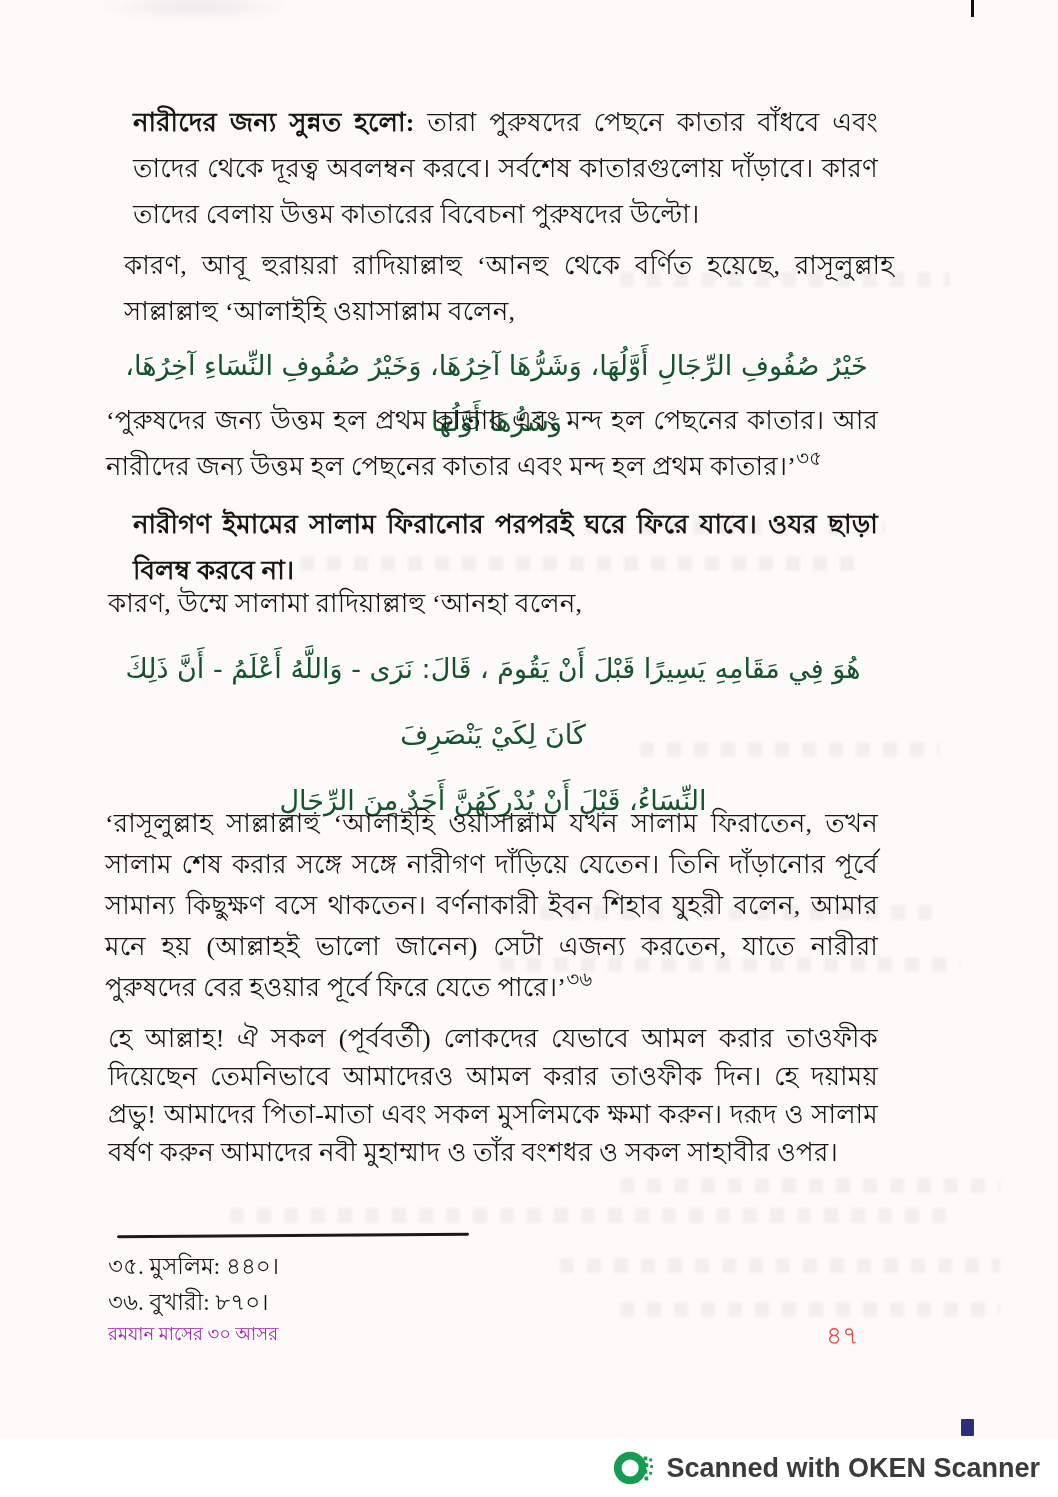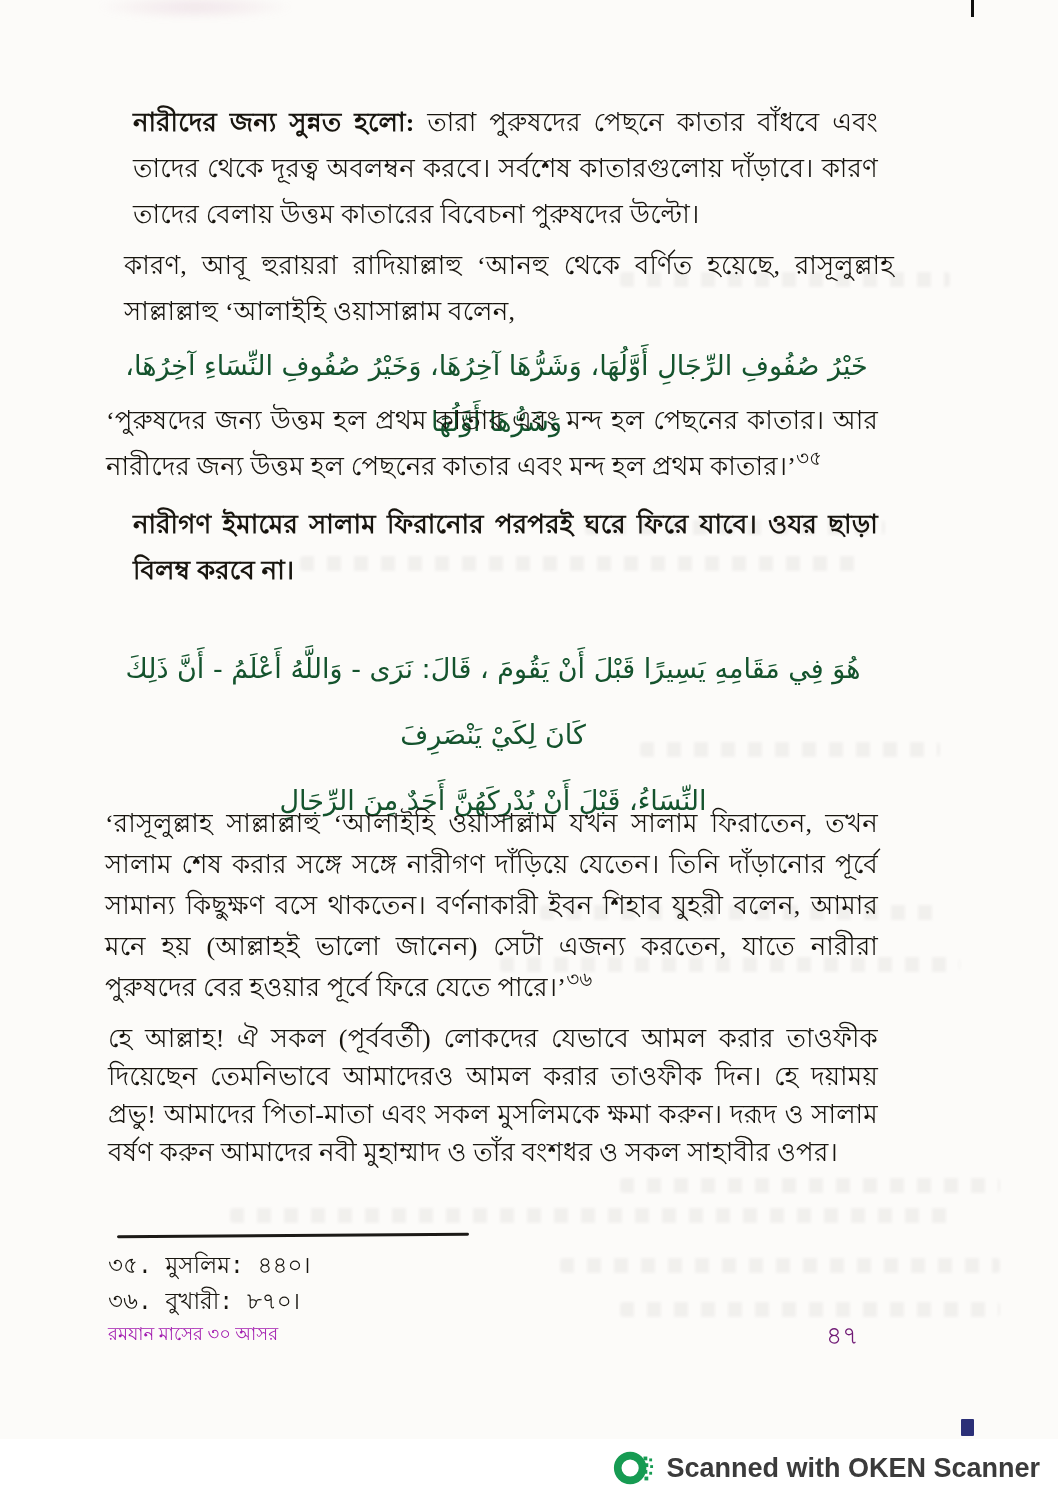--- a/index.html
+++ b/index.html
@@ -48,33 +48,32 @@
     background:#1c1a17;
     transform:rotate(-0.4deg);
     border-radius:2px;
   }
   .footnote{
     position:absolute;
     font-size:23px;
     line-height:30px;
     color:#18150f;
     text-align:left;
-    font-family:Liberation Mono, monospace;
   }
   .footer-title{
     position:absolute;
     left:108px;top:1320px;
     font-size:18px;
     color:#a21caf;
   }
   .page-number{
     position:absolute;
     left:826px;top:1316px;
     font-size:25px;
-    color:#701a75;
+    color:#ef4444;
   }
   
   .top-tick{
     position:absolute;left:971px;top:0;width:3px;height:17px;background:#101010;
   }
   .navy-square{
     position:absolute;left:961px;top:1419px;width:13px;height:17px;
     background:#2b2f77;border-radius:1px;
   }
   .top-smudge{
@@ -134,20 +133,21 @@
   <div class="bn" style="left:108px;top:243px;width:770px;margin-left:16px;">কারণ, আবূ হুরায়রা রাদিয়াল্লাহু ‘আনহু থেকে বর্ণিত হয়েছে, রাসূলুল্লাহ সাল্লাল্লাহু ‘আলাইহি ওয়াসাল্লাম বলেন,</div>
 
   <div class="ar" style="left:118px;top:338px;width:757px;line-height:56px;">خَيْرُ صُفُوفِ الرِّجَالِ أَوَّلُهَا، وَشَرُّهَا آخِرُهَا، وَخَيْرُ صُفُوفِ النِّسَاءِ آخِرُهَا، وَشَرُّهَا أَوَّلُهَا</div>
 
   <div class="bn" style="left:106px;top:398px;width:772px;">
     <span>‘পুরুষদের জন্য উত্তম হল প্রথম কাতার এবং মন্দ হল পেছনের কাতার। আর নারীদের জন্য উত্তম হল পেছনের কাতার এবং মন্দ হল প্রথম কাতার।’</span><sup class="fn">৩৫</sup>
   </div>
 
   <div class="bn bold" style="left:133px;top:487px;width:745px;">নারীগণ ইমামের সালাম ফিরানোর পরপরই ঘরে ফিরে যাবে। ওযর ছাড়া বিলম্ব করবে না।</div>
 
+  <div class="bn" style="left:108px;top:581px;width:770px;">কারণ, উম্মে সালামা রাদিয়াল্লাহু ‘আনহা বলেন,</div>
 
   <div class="ar" style="left:108px;top:636px;width:770px;">
     <div class="ar-line">هُوَ فِي مَقَامِهِ يَسِيرًا قَبْلَ أَنْ يَقُومَ ، قَالَ: نَرَى - وَاللَّهُ أَعْلَمُ - أَنَّ ذَلِكَ كَانَ لِكَيْ يَنْصَرِفَ</div>
     <div class="ar-line">النِّسَاءُ، قَبْلَ أَنْ يُدْرِكَهُنَّ أَحَدٌ مِنَ الرِّجَالِ</div>
   </div>
 
   <div class="bn" style="left:105px;top:803px;width:773px;line-height:41px;">
     <span>‘রাসূলুল্লাহ সাল্লাল্লাহু ‘আলাইহি ওয়াসাল্লাম যখন সালাম ফিরাতেন, তখন সালাম শেষ করার সঙ্গে সঙ্গে নারীগণ দাঁড়িয়ে যেতেন। তিনি দাঁড়ানোর পূর্বে সামান্য কিছুক্ষণ বসে থাকতেন। বর্ণনাকারী ইবন শিহাব যুহরী বলেন, আমার মনে হয় (আল্লাহই ভালো জানেন) সেটা এজন্য করতেন, যাতে নারীরা পুরুষদের বের হওয়ার পূর্বে ফিরে যেতে পারে।’</span><sup class="fn">৩৬</sup>
   </div>
 

